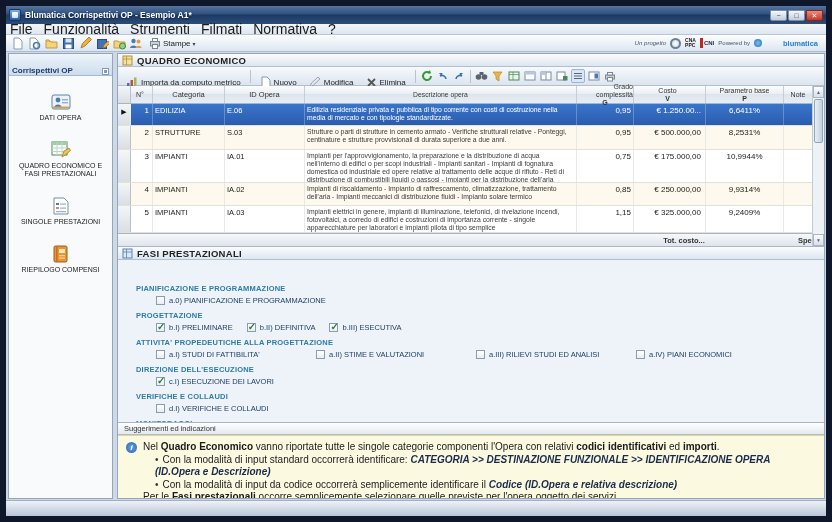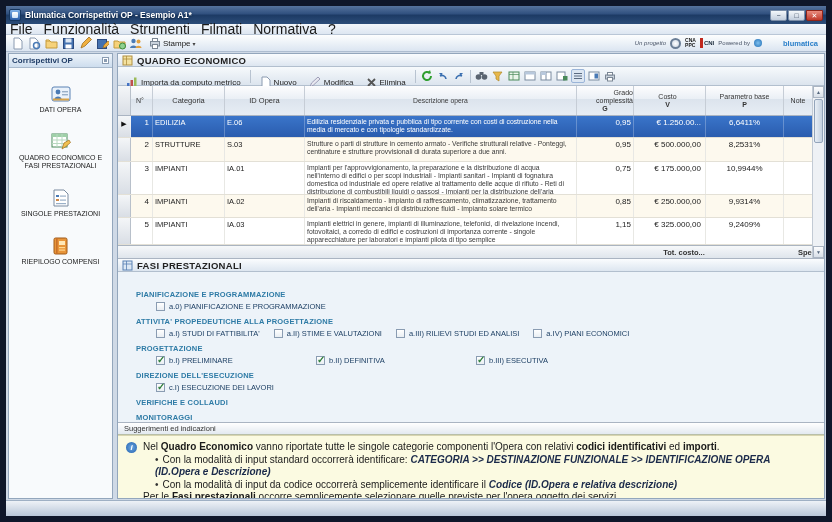--- a/index.html
+++ b/index.html
@@ -28,41 +28,41 @@
   .cni{display:flex;align-items:center;gap:1px;}
   .cni-bar{width:3px;height:10px;background:#c0281e;}
   .cni-txt{font-size:6px;font-weight:bold;color:#1a2a3a;}
   .pwd{font-size:6px;color:#4a5568;}
   .blu-dot{width:8px;height:8px;border-radius:50%;background:radial-gradient(#7fc0ee,#1f6db4);}
   .blu-txt{font-size:7.5px;font-weight:bold;color:#2a7fc9;padding-left:17px;}
   
   .content{flex:1;display:flex;overflow:hidden;background:#cfd9e6;padding:1px 1px 0 2px;}
   
   .sidebar{width:105px;flex:none;background:#f8fafc;border:1px solid #93a6bc;display:flex;flex-direction:column;margin-bottom:1px;}
-  .side-hdr{height:14px;background:linear-gradient(#eef4fa,#cdddee);border-bottom:1px solid #a8b9cc;display:flex;align-items:center;padding:0 3px;flex:none;}
+  .side-hdr{height:22px;background:linear-gradient(#eef4fa,#cdddee);border-bottom:1px solid #a8b9cc;display:flex;align-items:flex-end;padding:0 3px;flex:none;}
   .side-hdr-label{font-size:8px;font-weight:bold;color:#1f3c66;flex:1;}
   .pin-icon{width:7px;height:7px;border:1px solid #8a9cb2;background:#fff;position:relative;}
   .pin-icon::after{content:"";position:absolute;left:1px;top:1px;width:3px;height:3px;background:#8a9cb2;}
   .side-items{padding-top:16px;display:flex;flex-direction:column;gap:15px;}
   .side-item{display:flex;flex-direction:column;align-items:center;gap:3px;padding:2px;cursor:default;}
   .side-label{font-size:7px;color:#1a1a1a;text-align:center;line-height:8px;}
   .splitter{width:4px;flex:none;}
   
   .main{flex:1;display:flex;flex-direction:column;background:#fff;border:1px solid #93a6bc;margin-bottom:1px;overflow:hidden;}
   .sec-hdr{height:13px;background:linear-gradient(#fafcfe,#dde6f0);border-bottom:1px solid #b2bfce;display:flex;align-items:center;gap:4px;padding:0 4px;flex:none;}
   .sec-hdr-title{font-size:9.5px;font-weight:bold;color:#222;letter-spacing:.3px;}
   
   .grid-toolbar{height:19px;background:linear-gradient(#f7fafc,#dce4ee);border-bottom:1px solid #b2bfce;display:flex;align-items:center;padding:0 3px;gap:2px;flex:none;}
   .gtb{display:flex;align-items:center;gap:3px;font-size:8px;color:#222;padding:1px 4px;border:1px solid transparent;border-radius:2px;margin-top:12px;}
   .vsep{width:1px;height:13px;background:#b8c3d0;margin:0 2px;flex:none;}
   .mini{width:14px;height:14px;display:flex;align-items:center;justify-content:center;flex:none;font-size:9px;}
   .arrow-blue{color:#3a6fb0;font-size:9px;font-weight:bold;}
   
   .grid{position:relative;flex:none;border-bottom:1px solid #aab4c2;background:#fff;padding-right:12px;}
-  .ghead{display:flex;height:30px;background:linear-gradient(#fdfdfe,#eaeff5 45%,#dce4ed 46%,#e7edf4);border-bottom:1px solid #aab4c2;}
+  .ghead{display:flex;height:18px;background:linear-gradient(#fdfdfe,#eaeff5 45%,#dce4ed 46%,#e7edf4);border-bottom:1px solid #aab4c2;}
   .hc{border-right:1px solid #c6cdd6;display:flex;flex-direction:column;align-items:center;justify-content:center;font-size:7px;color:#333;line-height:8px;flex:none;}
   .hc .h2{font-weight:bold;}
   .grow{display:flex;border-bottom:1px solid #e3e0d6;background:#fff;overflow:hidden;}
   .grow:nth-child(1){height:22px;}
   .grow:nth-child(2){height:24px;background:#fdf9ee;}
   .grow:nth-child(3){height:33px;}
   .grow:nth-child(4){height:23px;background:#fdf9ee;}
   .grow:nth-child(5){height:27px;}
   .grow.sel{background:linear-gradient(#3a75ca,#2a5cae);color:#fff;}
   .grow.sel .c{color:#fff;border-right-color:rgba(255,255,255,.25);}
@@ -79,21 +79,21 @@
   .colpar{width:78px;text-align:center;}
   .colnote{width:28px;border-right:none;}
   .gfoot{display:flex;height:13px;background:linear-gradient(#f6f8fa,#dfe5ec);border-top:1px solid #aab4c0;font-size:7.5px;font-weight:bold;color:#333;align-items:center;}
   .fc{flex:none;}
   
   .vscroll{position:absolute;top:0;right:0;width:12px;bottom:0;background:#eef1f5;border-left:1px solid #c2cad4;display:flex;flex-direction:column;}
   .sarr{height:12px;background:linear-gradient(#fdfdfe,#d8dfe8);border:1px solid #aab4c2;font-size:5px;color:#55677e;text-align:center;line-height:11px;flex:none;}
   .sthumb{height:44px;margin:1px;background:linear-gradient(90deg,#e8eef5,#c3d0df);border:1px solid #93a4ba;border-radius:2px;}
   .strack{flex:1;}
   
-  .fasi-body{flex:1;background:#edf3f9;padding:18px 0 0 18px;overflow:hidden;}
+  .fasi-body{flex:1;background:#edf3f9;padding:24px 0 0 18px;overflow:hidden;}
   .fgroup{margin-bottom:6px;}
   .fhead{font-size:7.5px;font-weight:bold;color:#2e7ba6;margin-bottom:3px;letter-spacing:.2px;}
   .fitems{margin-left:20px;display:flex;gap:14px;}
   .fitem{display:flex;align-items:center;cursor:default;}
   .fgroup:nth-child(3) .fitem{width:146px;}
   .cb{width:9px;height:9px;border:1px solid #8a9cb2;background:linear-gradient(#fff,#e9eef3);display:inline-block;position:relative;margin-right:4px;flex:none;}
   .cb.on::after{content:"✓";position:absolute;left:0px;top:-3px;font-size:10px;font-weight:bold;color:#2d7d3a;}
   .flabel{font-size:7.5px;color:#16395f;white-space:nowrap;}
   
   .sugg-bar{height:13px;background:linear-gradient(#ffffff,#e3e9f0);border-top:1px solid #aab4c2;border-bottom:1px solid #b8bfa8;display:flex;align-items:center;padding:0 6px;flex:none;}
@@ -493,68 +493,74 @@
           <div class="fgroup">
     <div class="fhead">PIANIFICAZIONE E PROGRAMMAZIONE</div>
     <div class="fitems">
               <label class="fitem">
     <span class="cb"></span>
     <span class="flabel">a.0) PIANIFICAZIONE E PROGRAMMAZIONE</span>
   </label>
             </div>
   </div>
           <div class="fgroup">
+    <div class="fhead">PROGETTAZIONE</div>
+    <div class="fitems">
+              <label class="fitem">
+    <span class="cb on"></span>
+    <span class="flabel">b.I)  PRELIMINARE</span>
+  </label>
+              <label class="fitem">
+    <span class="cb on"></span>
+    <span class="flabel">b.II)  DEFINITIVA</span>
+  </label>
+              <label class="fitem">
+    <span class="cb on"></span>
+    <span class="flabel">b.III) ESECUTIVA</span>
+  </label>
+            </div>
+  </div>
+          <div class="fgroup">
     <div class="fhead">ATTIVITA' PROPEDEUTICHE ALLA PROGETTAZIONE</div>
     <div class="fitems">
               <label class="fitem">
     <span class="cb"></span>
     <span class="flabel">a.I)  STUDI DI FATTIBILITA'</span>
   </label>
               <label class="fitem">
     <span class="cb"></span>
     <span class="flabel">a.II) STIME E VALUTAZIONI</span>
   </label>
               <label class="fitem">
     <span class="cb"></span>
     <span class="flabel">a.III) RILIEVI STUDI ED ANALISI</span>
   </label>
               <label class="fitem">
     <span class="cb"></span>
     <span class="flabel">a.IV) PIANI ECONOMICI</span>
-  </label>
-            </div>
-  </div>
-          <div class="fgroup">
-    <div class="fhead">PROGETTAZIONE</div>
-    <div class="fitems">
-              <label class="fitem">
-    <span class="cb on"></span>
-    <span class="flabel">b.I)  PRELIMINARE</span>
-  </label>
-              <label class="fitem">
-    <span class="cb on"></span>
-    <span class="flabel">b.II)  DEFINITIVA</span>
-  </label>
-              <label class="fitem">
-    <span class="cb on"></span>
-    <span class="flabel">b.III) ESECUTIVA</span>
   </label>
             </div>
   </div>
           <div class="fgroup">
     <div class="fhead">DIREZIONE DELL'ESECUZIONE</div>
     <div class="fitems">
               <label class="fitem">
     <span class="cb on"></span>
     <span class="flabel">c.I) ESECUZIONE DEI LAVORI</span>
   </label>
             </div>
   </div>
           <div class="fgroup">
     <div class="fhead">VERIFICHE E COLLAUDI</div>
+    <div class="fitems">
+              <label class="fitem">
+    <span class="cb"></span>
+    <span class="flabel">d.I) VERIFICHE E COLLAUDI</span>
+  </label>
+            </div>
   </div>
           <div class="fgroup">
     <div class="fhead">MONITORAGGI</div>
     <div class="fitems">
               <label class="fitem">
     <span class="cb"></span>
     <span class="flabel">e.I) MONITORAGGI</span>
   </label>
             </div>
   </div>

